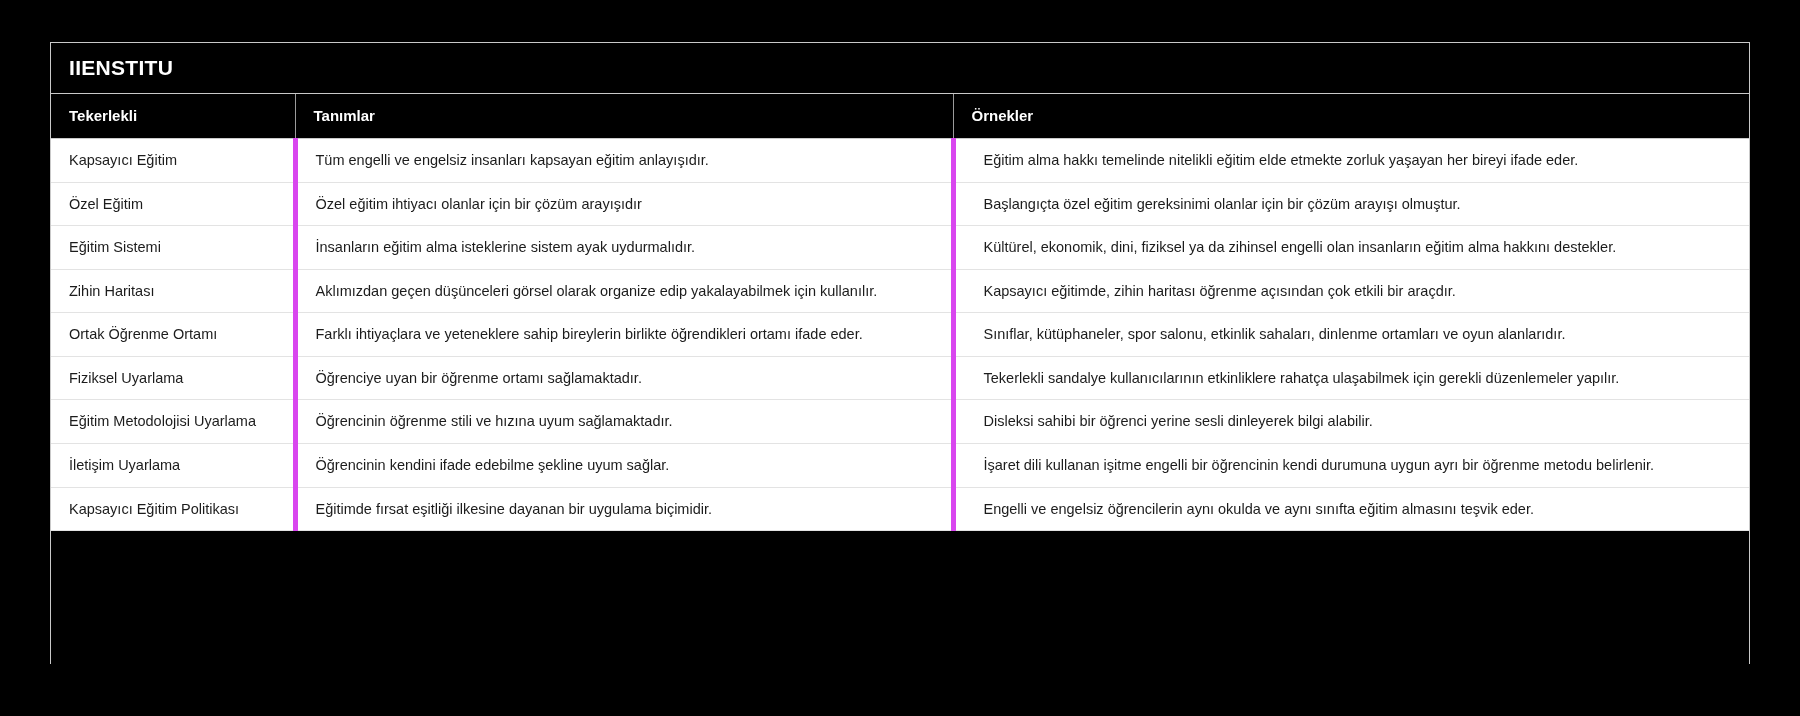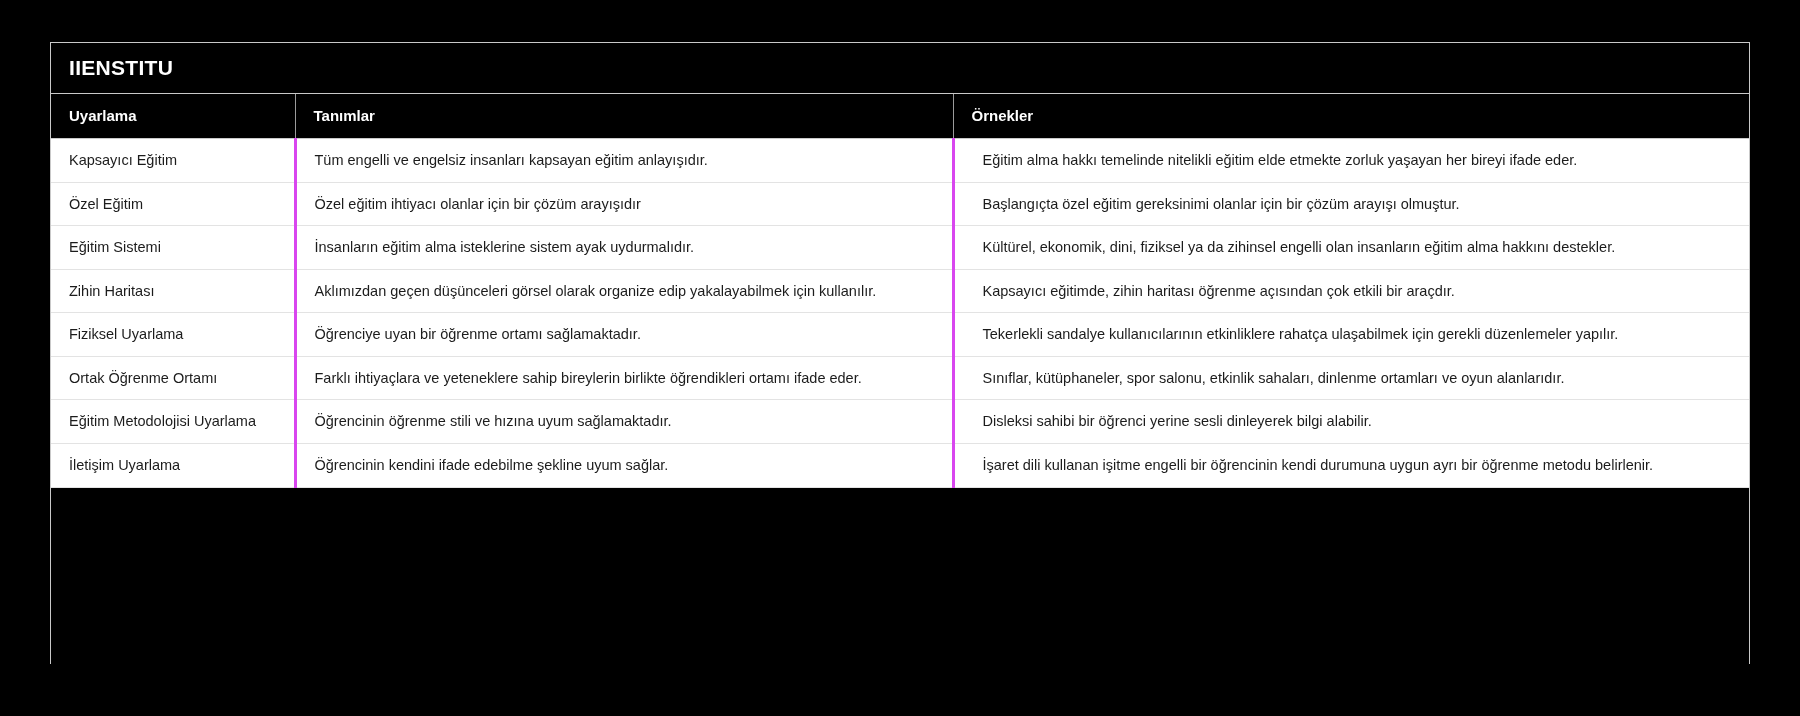--- a/index.html
+++ b/index.html
@@ -84,21 +84,21 @@
 
   tbody tr.data-row {
     background: #ffffff;
   }
   tbody td {
     color: #1c1c1c;
     font-size: 14.5px;
     line-height: 1.42;
     text-align: left;
     padding: 11px 18px 11px 18px;
-    border-right: 3px solid #d946ef;
+    border-right: 5px solid #d946ef;
     border-bottom: 1px solid #e3e3e3;
     vertical-align: middle;
     box-sizing: border-box;
     word-wrap: break-word;
   }
   tbody td.last-col { border-right: none; padding-left: 28px; }
   tbody td.col-kavram { white-space: normal; }
 </style>
 </head>
 <body>
@@ -112,21 +112,21 @@
     </div>
 
     <table class="concept-table">
       <colgroup>
         <col class="c-kavram">
         <col class="c-tanim">
         <col class="c-ornek">
       </colgroup>
       <thead>
         <tr class="header-row">
-          <th>Uyarlama</th>
+          <th>Tekerlekli</th>
           <th>Tanımlar</th>
           <th class="last-col">Örnekler</th>
         </tr>
       </thead>
       <tbody id="table-body">
           <tr class="data-row">
             <td class="col-kavram">Kapsayıcı Eğitim</td>
             <td>Tüm engelli ve engelsiz insanları kapsayan eğitim anlayışıdır.</td>
             <td class="last-col">Eğitim alma hakkı temelinde nitelikli eğitim elde etmekte zorluk yaşayan her bireyi ifade eder.</td>
           </tr>
@@ -139,37 +139,42 @@
             <td class="col-kavram">Eğitim Sistemi</td>
             <td>İnsanların eğitim alma isteklerine sistem ayak uydurmalıdır.</td>
             <td class="last-col">Kültürel, ekonomik, dini, fiziksel ya da zihinsel engelli olan insanların eğitim alma hakkını destekler.</td>
           </tr>
           <tr class="data-row">
             <td class="col-kavram">Zihin Haritası</td>
             <td>Aklımızdan geçen düşünceleri görsel olarak organize edip yakalayabilmek için kullanılır.</td>
             <td class="last-col">Kapsayıcı eğitimde, zihin haritası öğrenme açısından çok etkili bir araçdır.</td>
           </tr>
           <tr class="data-row">
+            <td class="col-kavram">Ortak Öğrenme Ortamı</td>
+            <td>Farklı ihtiyaçlara ve yeteneklere sahip bireylerin birlikte öğrendikleri ortamı ifade eder.</td>
+            <td class="last-col">Sınıflar, kütüphaneler, spor salonu, etkinlik sahaları, dinlenme ortamları ve oyun alanlarıdır.</td>
+          </tr>
+          <tr class="data-row">
             <td class="col-kavram">Fiziksel Uyarlama</td>
             <td>Öğrenciye uyan bir öğrenme ortamı sağlamaktadır.</td>
             <td class="last-col">Tekerlekli sandalye kullanıcılarının etkinliklere rahatça ulaşabilmek için gerekli düzenlemeler yapılır.</td>
-          </tr>
-          <tr class="data-row">
-            <td class="col-kavram">Ortak Öğrenme Ortamı</td>
-            <td>Farklı ihtiyaçlara ve yeteneklere sahip bireylerin birlikte öğrendikleri ortamı ifade eder.</td>
-            <td class="last-col">Sınıflar, kütüphaneler, spor salonu, etkinlik sahaları, dinlenme ortamları ve oyun alanlarıdır.</td>
           </tr>
           <tr class="data-row">
             <td class="col-kavram">Eğitim Metodolojisi Uyarlama</td>
             <td>Öğrencinin öğrenme stili ve hızına uyum sağlamaktadır.</td>
             <td class="last-col">Disleksi sahibi bir öğrenci yerine sesli dinleyerek bilgi alabilir.</td>
           </tr>
           <tr class="data-row">
             <td class="col-kavram">İletişim Uyarlama</td>
             <td>Öğrencinin kendini ifade edebilme şekline uyum sağlar.</td>
             <td class="last-col">İşaret dili kullanan işitme engelli bir öğrencinin kendi durumuna uygun ayrı bir öğrenme metodu belirlenir.</td>
           </tr>
+          <tr class="data-row">
+            <td class="col-kavram">Kapsayıcı Eğitim Politikası</td>
+            <td>Eğitimde fırsat eşitliği ilkesine dayanan bir uygulama biçimidir.</td>
+            <td class="last-col">Engelli ve engelsiz öğrencilerin aynı okulda ve aynı sınıfta eğitim almasını teşvik eder.</td>
+          </tr>
         </tbody>
     </table>
 
   </div>
 
 </div>
 
 </body></html>

